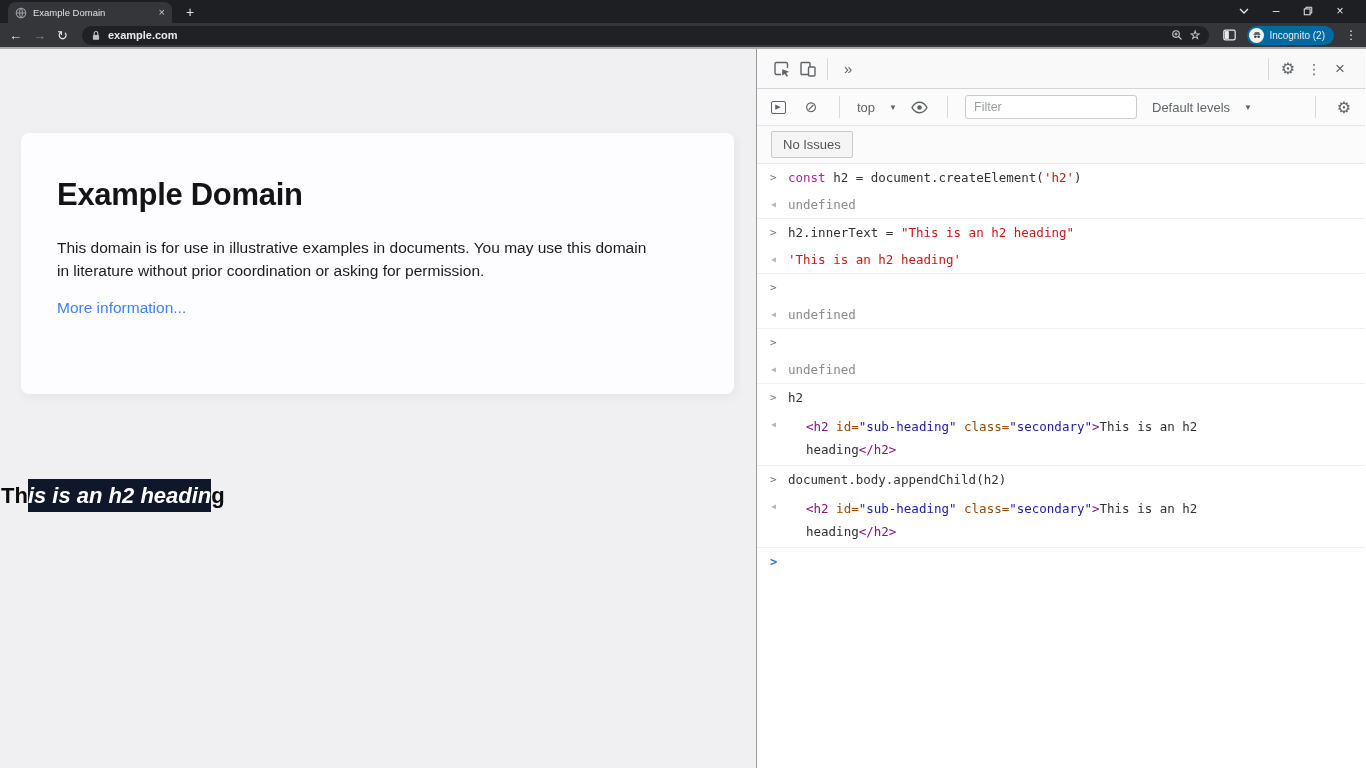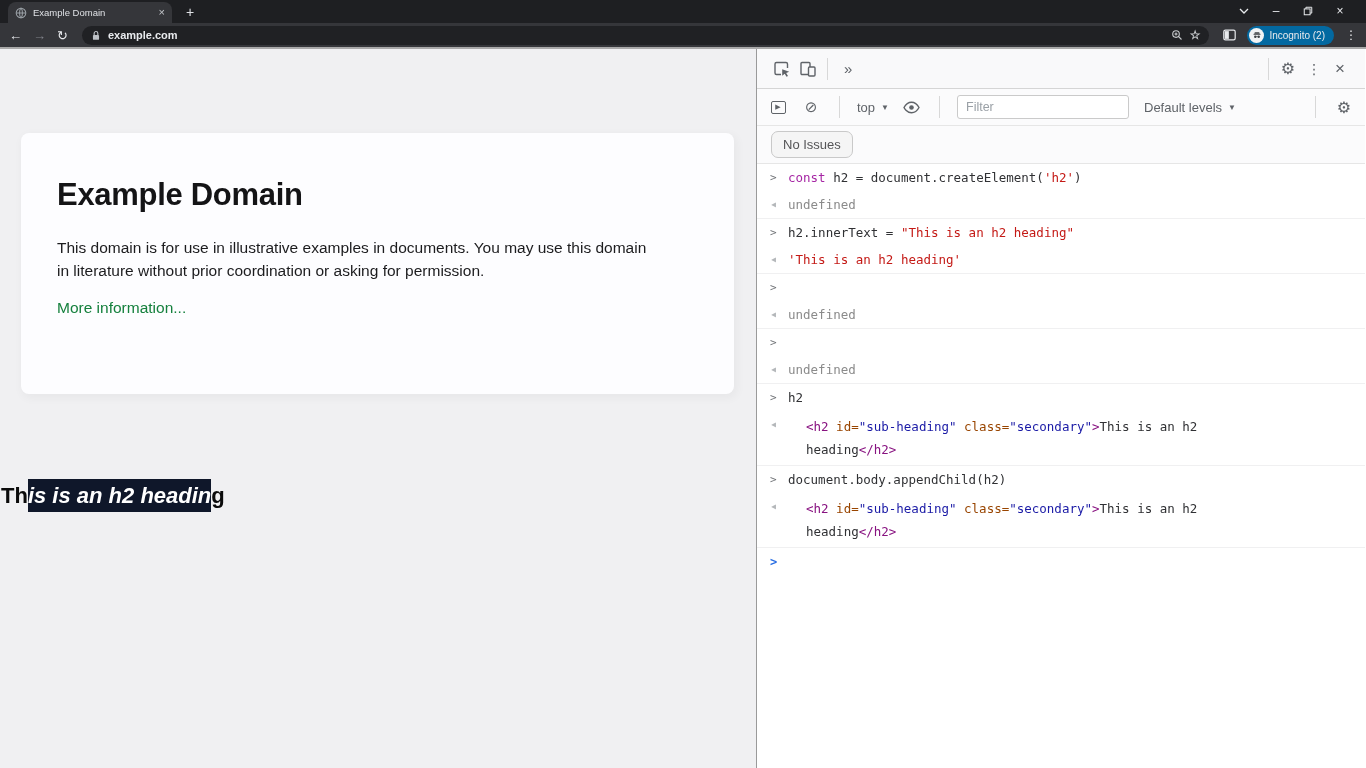--- a/index.html
+++ b/index.html
@@ -27,21 +27,21 @@
   .incog-label { color:#e8eaed; font-size:10px; white-space:nowrap; }
 
   #content { display:flex; height:721px; border-top:2px solid #a9a9a9; }
 
   
   #page { width:756px; background:#f0f0f2; position:relative; }
   .card { position:absolute; left:21px; top:84px; width:713px; height:261px; background:#fdfdff;
           border-radius:8px; box-shadow:2px 3px 8px 2px rgba(0,0,0,0.035); }
   .card-h1 { margin:44px 0 0 36px; font-size:31px; font-weight:700; color:#141416; letter-spacing:-0.3px; }
   .card-p { margin:23px 36px 0; width:602px; font-size:15.5px; line-height:23px; color:#1c1c1e; }
-  .card-a { display:inline-block; margin:17px 36px 0; font-size:15.5px; color:#15803d; text-decoration:none; cursor:pointer; }
+  .card-a { display:inline-block; margin:17px 36px 0; font-size:15.5px; color:#3b82f6; text-decoration:none; cursor:pointer; }
   .h2-heading { position:absolute; left:1px; top:434px; font-size:22px; font-weight:700; color:#0b0b0b; white-space:nowrap; }
   .h2-heading .sel { background:#0f172a; color:#fff; padding:4px 0;font-style:italic; }
 
   
   #devtools { width:609px; border-left:1px solid #9a9a9a; background:#fff; display:flex; flex-direction:column; }
 
   .dt-tabbar { height:40px; background:#f9f9fa; border-bottom:1px solid #d5d5d5; display:flex; align-items:center; padding:0 12px 0 12px; }
   .dt-icbtn { width:26px; height:26px; display:flex; align-items:center; justify-content:center; color:#5f6368; }
   .vsep { width:1px; height:22px; background:#d8d8d8; margin:0 6px; }
   .dt-tabs { display:flex; height:100%; margin-left:6px; }
@@ -51,28 +51,28 @@
   .more-tabs { font-size:15px; color:#5f6368; padding:0 10px; }
   .dt-right { margin-left:auto; display:flex; align-items:center; }
   .dt-gear { font-size:16px; color:#5f6368; }
   .dt-dots { font-size:14px; color:#5f6368; }
   .dt-x { font-size:17px; color:#5f6368; }
 
   .dt-console-toolbar { height:37px; background:#fbfbfc; border-bottom:1px solid #e6e6e6; display:flex; align-items:center; padding:0 10px; gap:11px; }
   .ct-ic { width:22px; height:22px; display:flex; align-items:center; justify-content:center; color:#5f6368; }
   .sidebar-toggle { width:15px; height:13px; border:1.4px solid #5f6368; border-radius:2px; display:flex; align-items:center; justify-content:center; font-size:7px; color:#5f6368; }
   .clear-ic { font-size:15px; }
-  .dropdown { display:flex; align-items:center; gap:6px; font-size:13px; color:#5f6368; }
+  .dropdown { display:flex; align-items:center; gap:14px; font-size:13px; color:#5f6368; }
   .dd-arrow { font-size:8px; color:#5f6368; }
   .filter-input { width:172px; height:24px; border:1px solid #cacaca; border-radius:3px; background:#fff;
                   font-size:12.5px; padding:0 8px; color:#333; font-family:"Liberation Sans",sans-serif; }
   .filter-input::placeholder { color:#9aa0a6; }
 
   .dt-issues { height:38px; background:#fbfbfc; border-bottom:1px solid #e6e6e6; display:flex; align-items:center; padding:0 14px; }
-  .issues-pill { border:1px solid #c9c9c9; border-radius:7px; background:#f5f5f5; padding:5px 11px; font-size:13px; color:#545456; }
+  .issues-pill { border:1px solid #c9c9c9; border-radius:2px; background:#f5f5f5; padding:5px 11px; font-size:13px; color:#545456; }
 
   .console { flex:1; background:#fff; font-family:"DejaVu Sans Mono",monospace; font-size:12.5px; color:#303134; overflow:hidden; }
   .cgroup { border-bottom:1px solid #f0f0f1; }
   .crow { display:flex; padding:4px 6px 4px 13px; line-height:19px; }
   .cicon { width:18px; flex:none; font-size:11px; color:#6f7276; }
   .crow.result .cicon { color:#b4b7ba; font-size:12px; }
   .cbody { white-space:pre-wrap; }
   .cbody.element { padding-left:18px; max-width:428px; line-height:23px; }
   .tk-kw { color:#a626a4; }
   .tk-str { color:#c41a16; }

